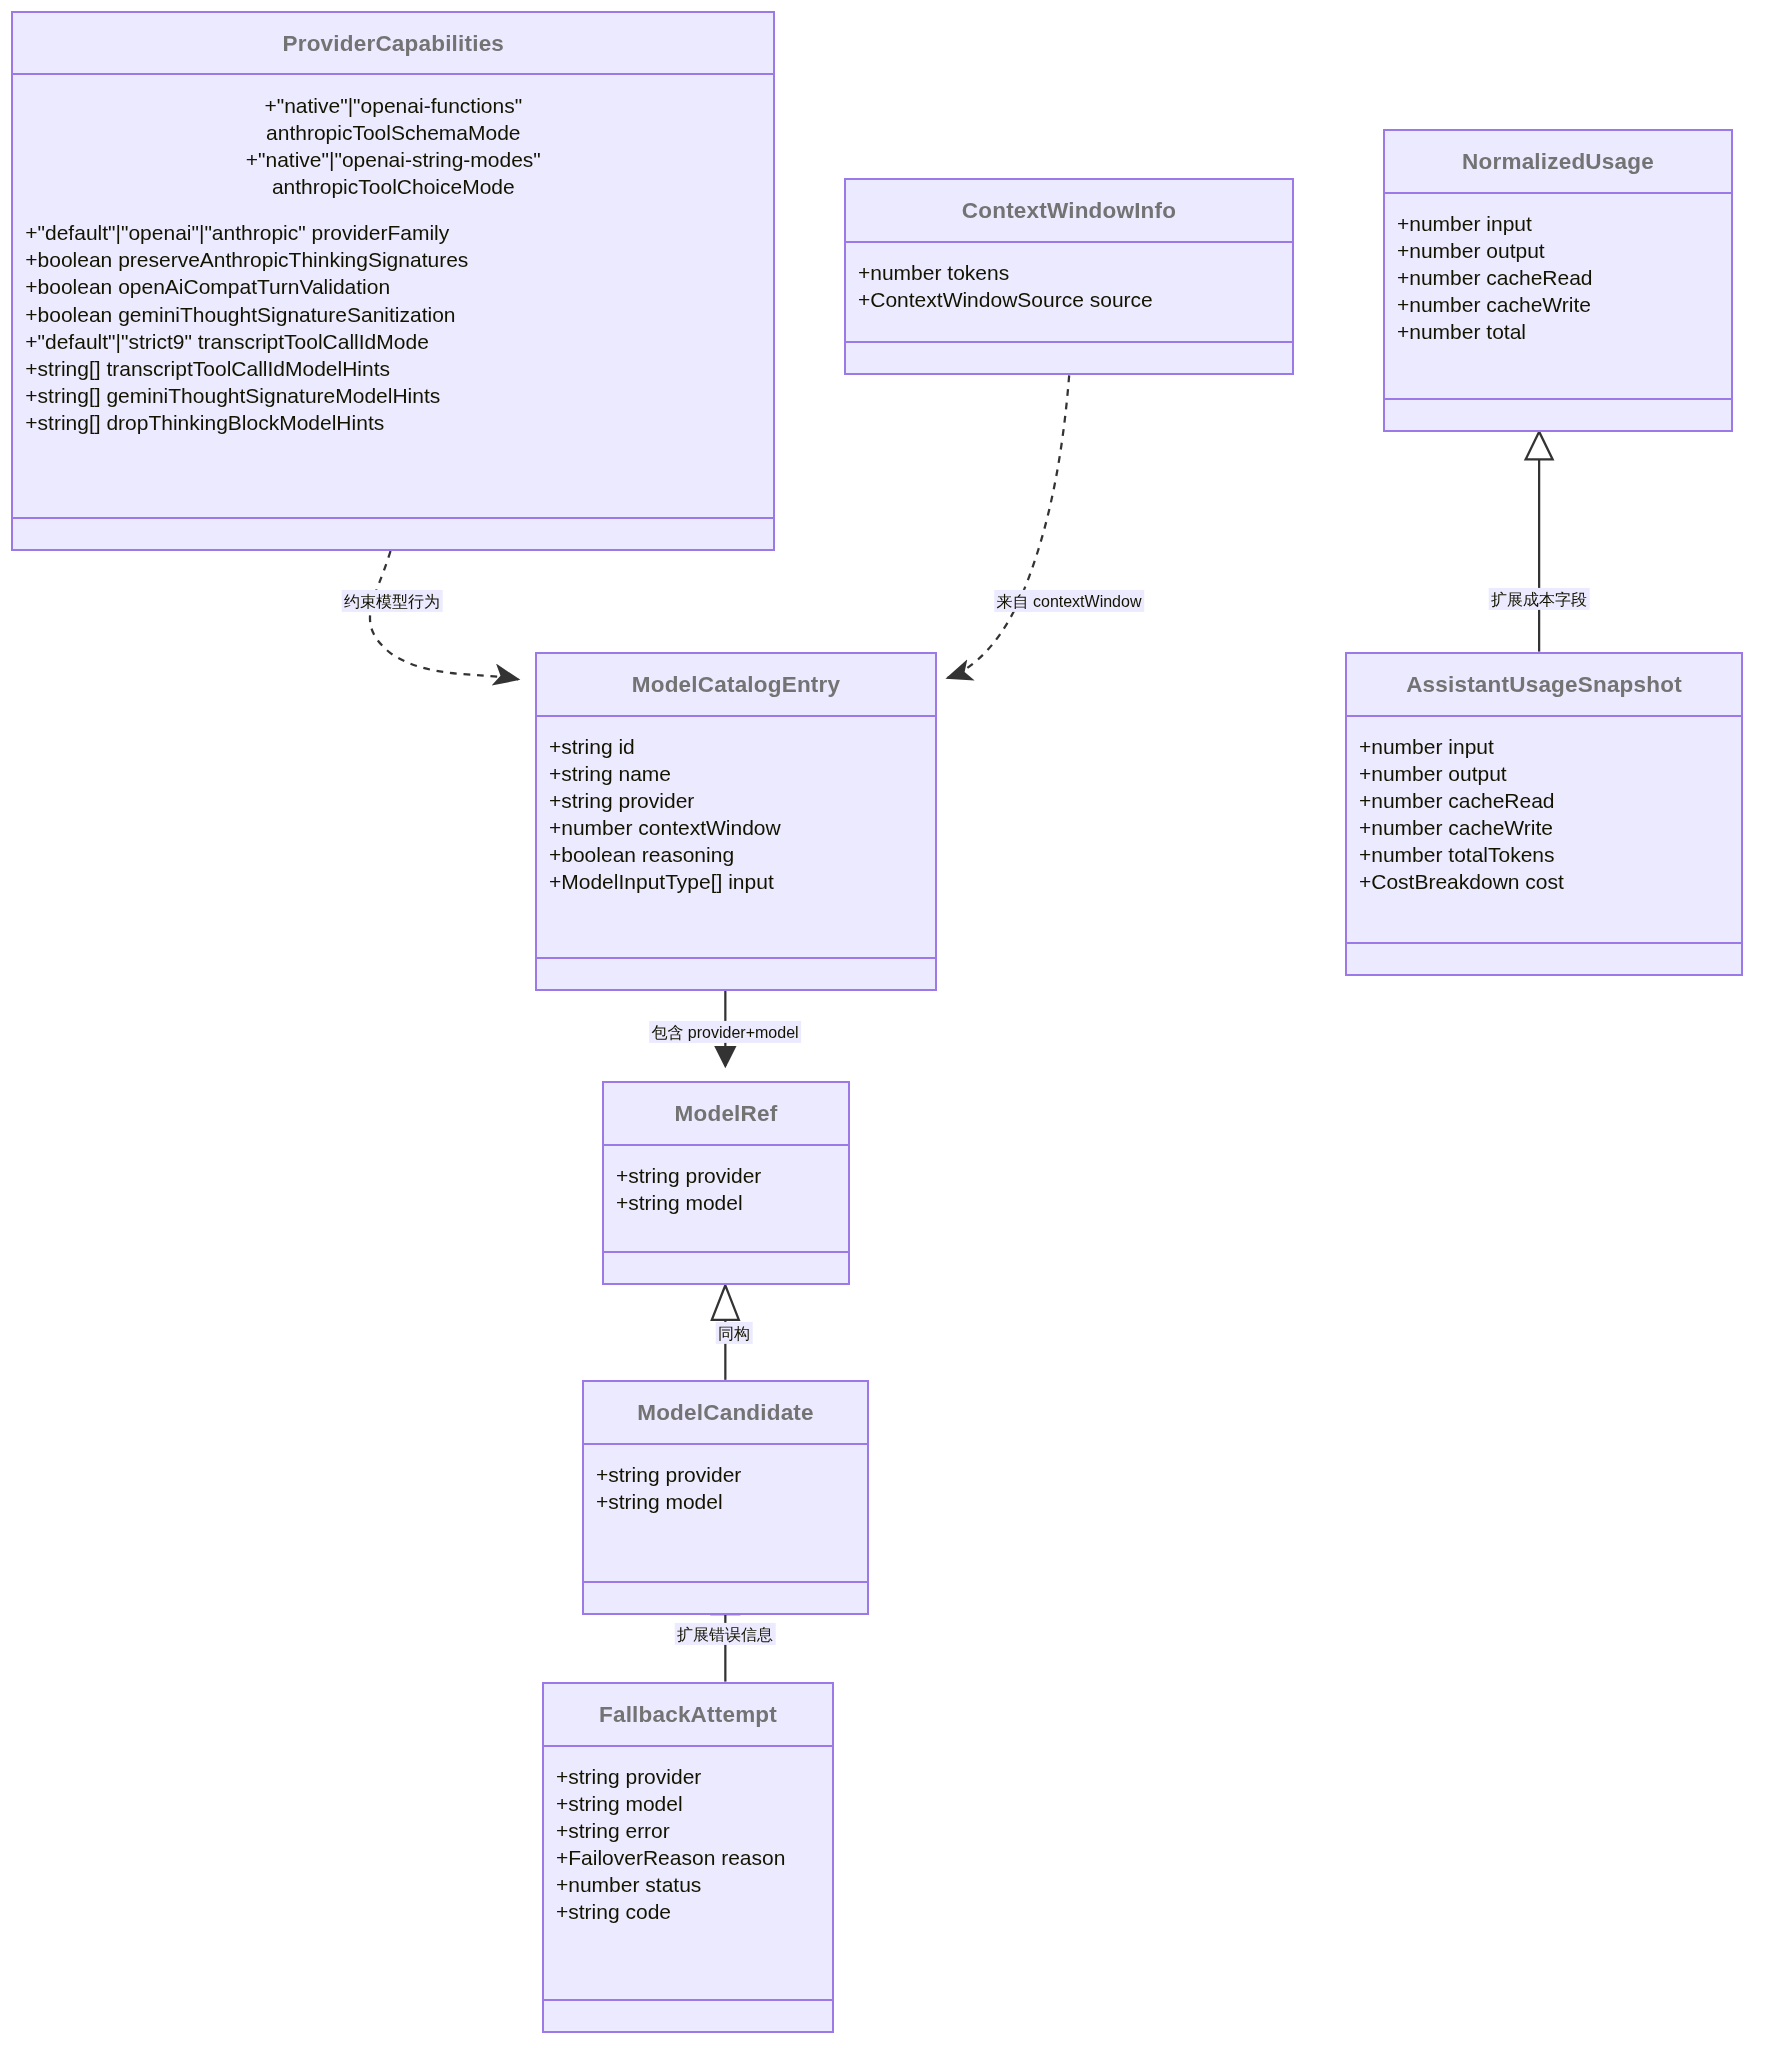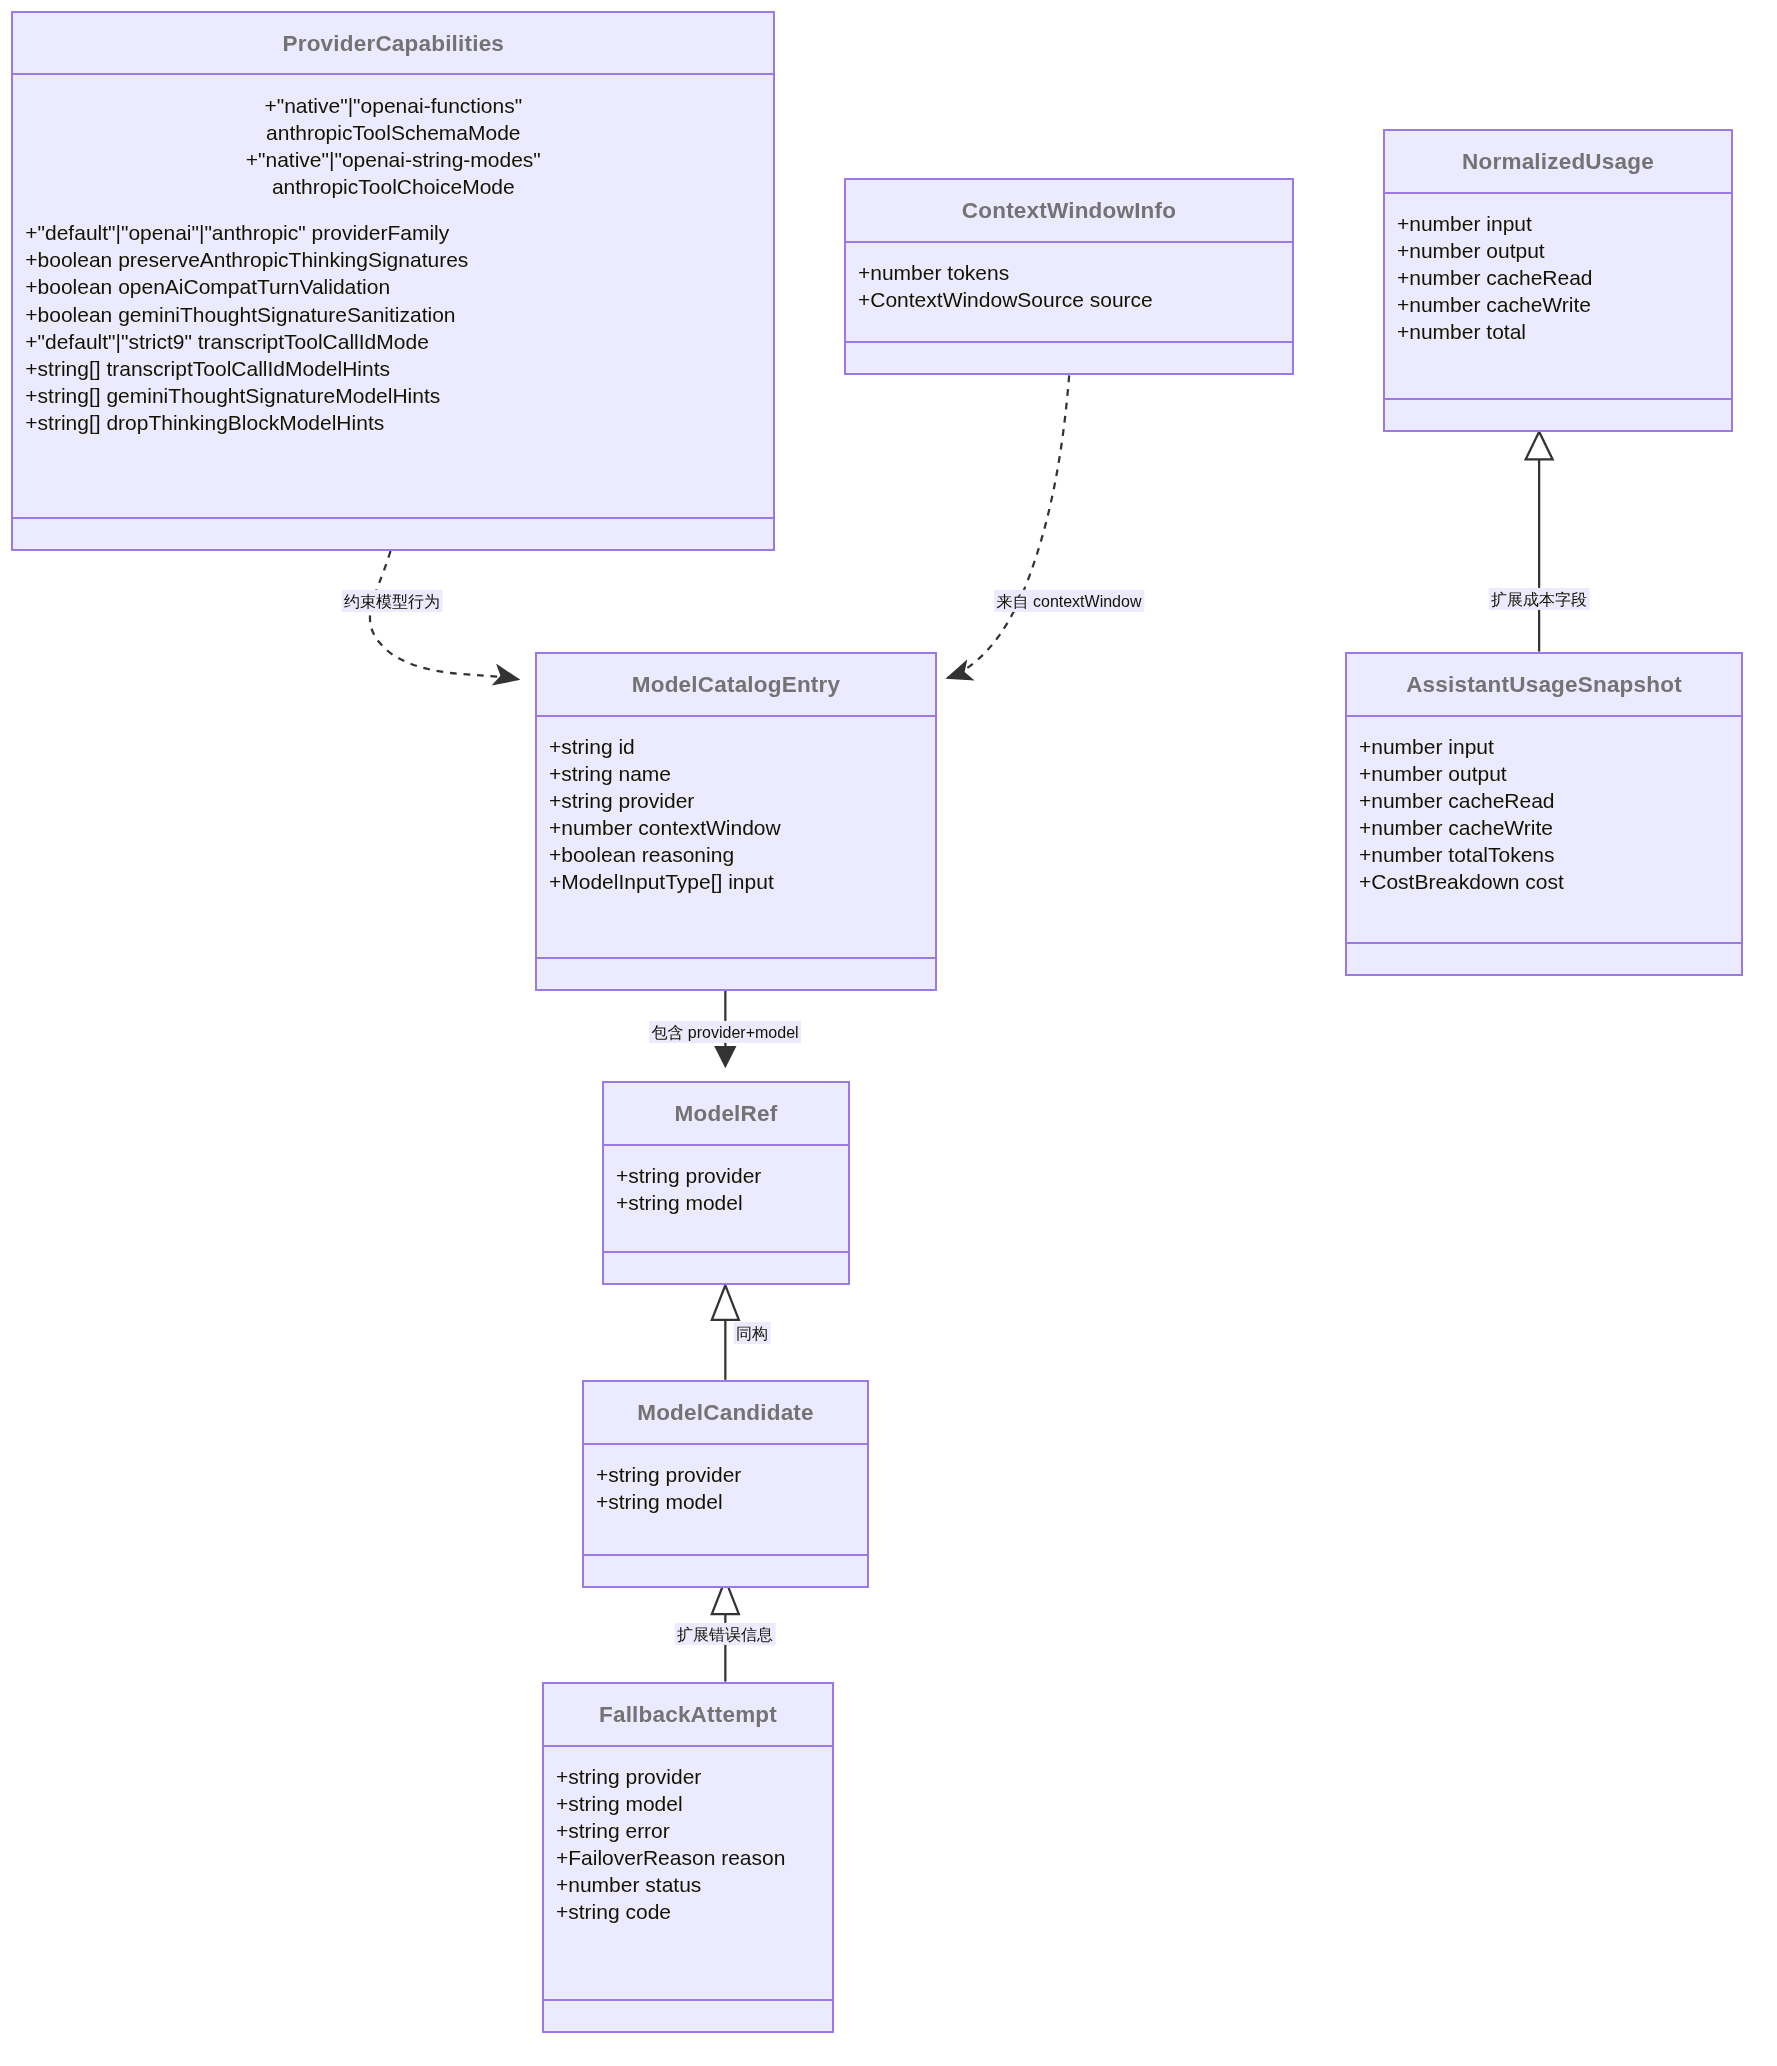--- a/index.html
+++ b/index.html
@@ -172,21 +172,21 @@
 
   <div class="uml-class" style="left:602px; top:1081px; width:248px; height:204px;">
     <div class="uml-title">ModelRef</div>
     <div class="uml-members">
       <div class="member">+string provider</div>
       <div class="member">+string model</div>
     </div>
     <div class="uml-methods"></div>
   </div>
 
-  <div class="uml-class" style="left:582px; top:1380px; width:287px; height:208px;">
+  <div class="uml-class" style="left:582px; top:1380px; width:287px; height:235px;">
     <div class="uml-title">ModelCandidate</div>
     <div class="uml-members">
       <div class="member">+string provider</div>
       <div class="member">+string model</div>
     </div>
     <div class="uml-methods"></div>
   </div>
 
   <div class="uml-class" style="left:542px; top:1682px; width:292px; height:351px;">
     <div class="uml-title">FallbackAttempt</div>
@@ -202,18 +202,18 @@
   </div>
 
   <div class="edge-label" style="left:392px; top:601px;">约束模型行为</div>
 
   <div class="edge-label" style="left:1069px; top:601px;">来自 contextWindow</div>
 
   <div class="edge-label" style="left:1539px; top:599px;">扩展成本字段</div>
 
   <div class="edge-label" style="left:725px; top:1032px;">包含 provider+model</div>
 
-  <div class="edge-label" style="left:752px; top:1333px;text-align:right;">同构</div>
+  <div class="edge-label" style="left:734px; top:1333px;text-align:right;">同构</div>
 
   <div class="edge-label" style="left:725px; top:1634px;">扩展错误信息</div>
 
 </div>
 
 
 </body></html>

